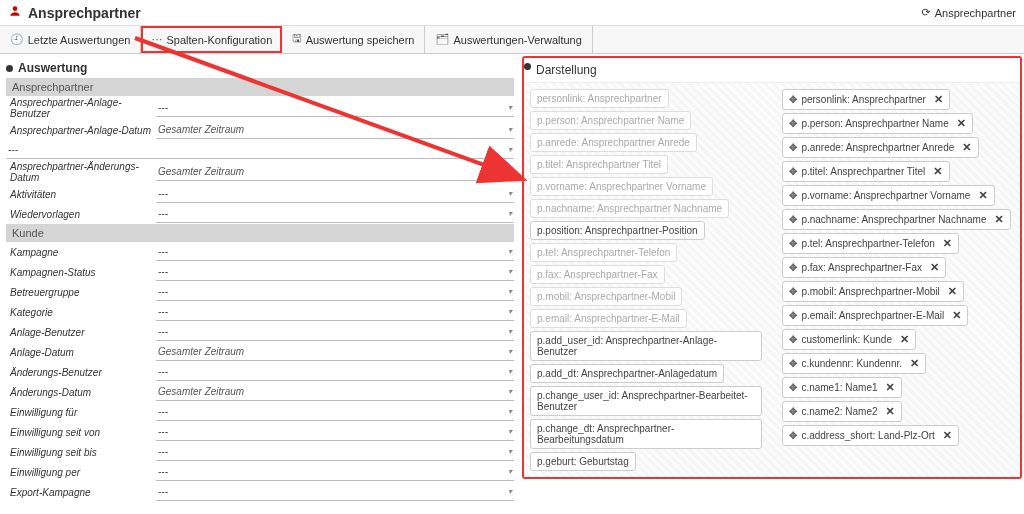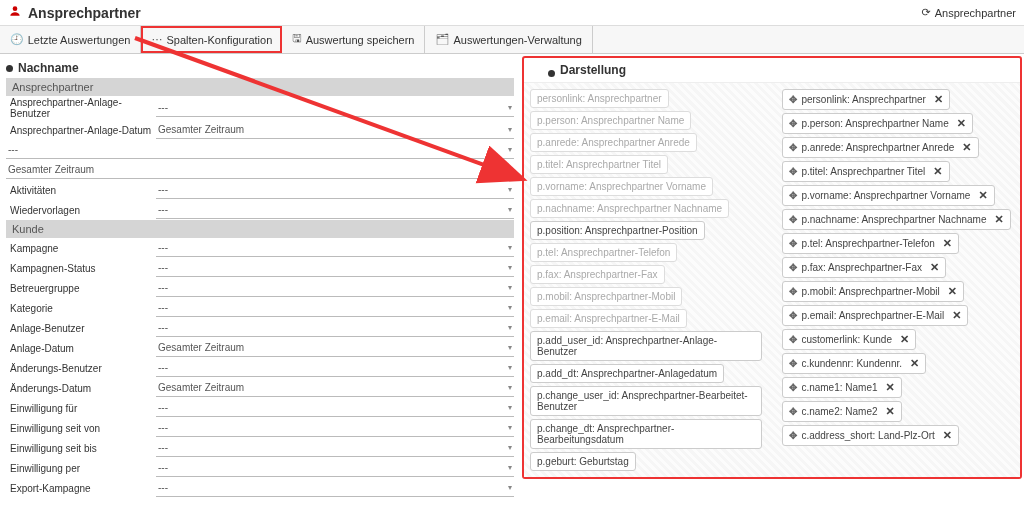--- a/index.html
+++ b/index.html
@@ -11,27 +11,27 @@
 .toolbar { display: flex; border-bottom: 1px solid #ccc; background: #f7f7f7; }
 .tb-btn { display: flex; align-items: center; gap: 4px; padding: 4px 10px; border-right: 1px solid #ccc; font-size: 11px; cursor: pointer; }
 .tb-btn .ic { font-size: 11px; color: #555; }
 .tb-btn.highlight { border: 2px solid #e33; padding: 2px 8px; }
 .main { display: flex; }
 .left { width: 520px; padding: 4px 6px; }
 .right { flex: 1; padding: 2px; }
 .section-head { display:flex; align-items:center; gap:5px; font-weight: bold; font-size: 12px; padding: 3px 0; }
 .bullet { width:7px; height:7px; border-radius:50%; background:#333; display:inline-block; }
 .group-head { background: #d5d5d5; font-size: 11px; padding: 3px 6px; color:#555; }
-.row { display: flex; align-items: center; padding: 1px 0; }
+.row { display: flex; align-items: center; padding: 1px 0; font-style: italic; }
 .row .lbl { width: 150px; font-size: 10px; color: #333; padding-left: 4px; }
 .row .ctrl { flex: 1; display:flex; align-items:center; }
 .select { flex:1; border: none; border-bottom: 1px solid #bbb; background: transparent; font-size: 10px; padding: 3px 2px; color:#555; display:flex; justify-content:space-between; align-items:center; cursor:pointer; }
 .select .caret { font-size: 8px; color:#888; }
 .panel { border: 2px solid #e33; border-radius: 3px; background: #fff; }
-.panel-head { display:flex; align-items:flex-end; gap:5px; padding: 5px 24px; font-weight:bold; font-size:12px; border-bottom:1px solid #eee; }
+.panel-head { display:flex; align-items:flex-start; gap:5px; padding: 5px 0; font-weight:normal; font-size:12px; border-bottom:1px solid #eee; }
 .panel-body { display:flex; padding: 6px; gap: 20px; background: repeating-linear-gradient(45deg,#fcfcfc,#fcfcfc 3px,#f6f6f6 3px,#f6f6f6 6px); }
 .col { display:flex; flex-direction:column; gap:3px; flex:1; }
 .chip { background:#fff; border:1px solid #ccc; border-radius:3px; padding:3px 6px; font-size:10px; color:#444; display:flex; align-items:center; gap:4px; cursor:grab; width:fit-content; max-width:100%; }
 .chip.disabled { color:#aaa; border-color:#ddd; }
 .chip .plus { font-weight:bold; color:#666; font-size:10px; }
 .chip .x { font-weight:bold; color:#444; font-size:11px; margin-left:4px; cursor:pointer; }
 .arrow-svg { position:absolute; top:30px; left:125px; pointer-events:none; }
 .container { position:relative; }
 </style>
 </head>
@@ -80,21 +80,21 @@
           <path d="M0,0 L12,5 L0,10 Z" fill="#e33"></path>
         </marker>
       </defs>
   <line x1="10" y1="8" x2="395" y2="148" stroke="#e33" stroke-width="4" marker-end="url(#ah)"></line>
 </svg>
 
 <div class="main">
   <div class="left">
     <div class="section-head">
           <span class="bullet"></span>
-          <span>Nachname</span>
+          <span>Auswertung</span>
         </div>
     <div class="group-head">Ansprechpartner</div>
     <div id="grp-asp">
           <div class="row">
             <div class="lbl">Ansprechpartner-Anlage-Benutzer</div>
             <div class="ctrl">
               <div class="select">
                 <span>---</span>
                 <span class="caret">▾</span>
               </div>
@@ -111,20 +111,21 @@
           </div>
           <div class="row">
             <div class="ctrl">
               <div class="select">
                 <span>---</span>
                 <span class="caret">▾</span>
               </div>
             </div>
           </div>
           <div class="row">
+            <div class="lbl">Ansprechpartner-Änderungs-Datum</div>
             <div class="ctrl">
               <div class="select">
                 <span>Gesamter Zeitraum</span>
                 <span class="caret">▾</span>
               </div>
             </div>
           </div>
           <div class="row">
             <div class="lbl">Aktivitäten</div>
             <div class="ctrl">

